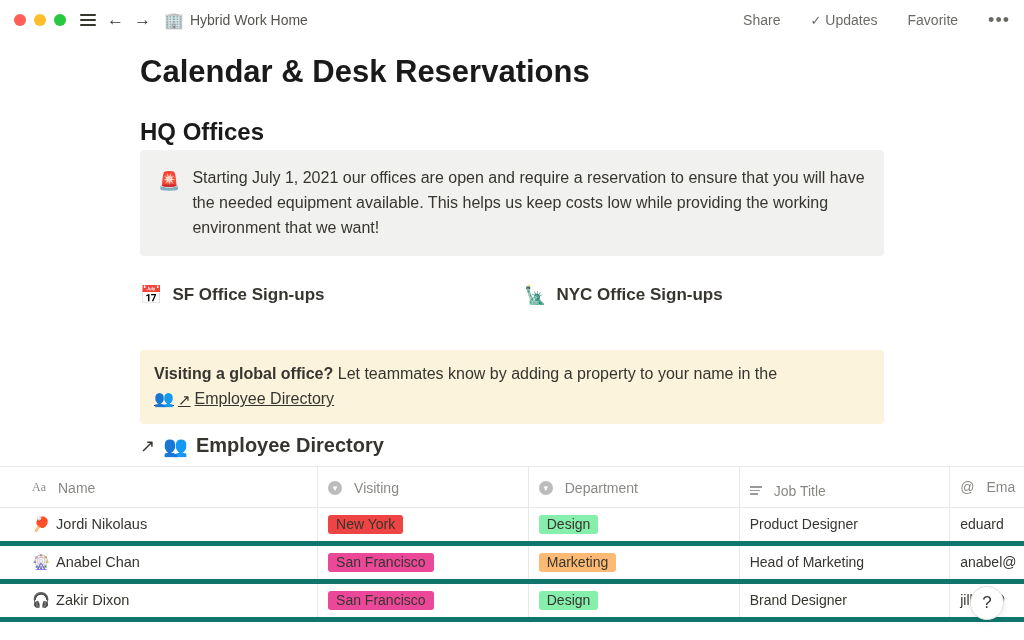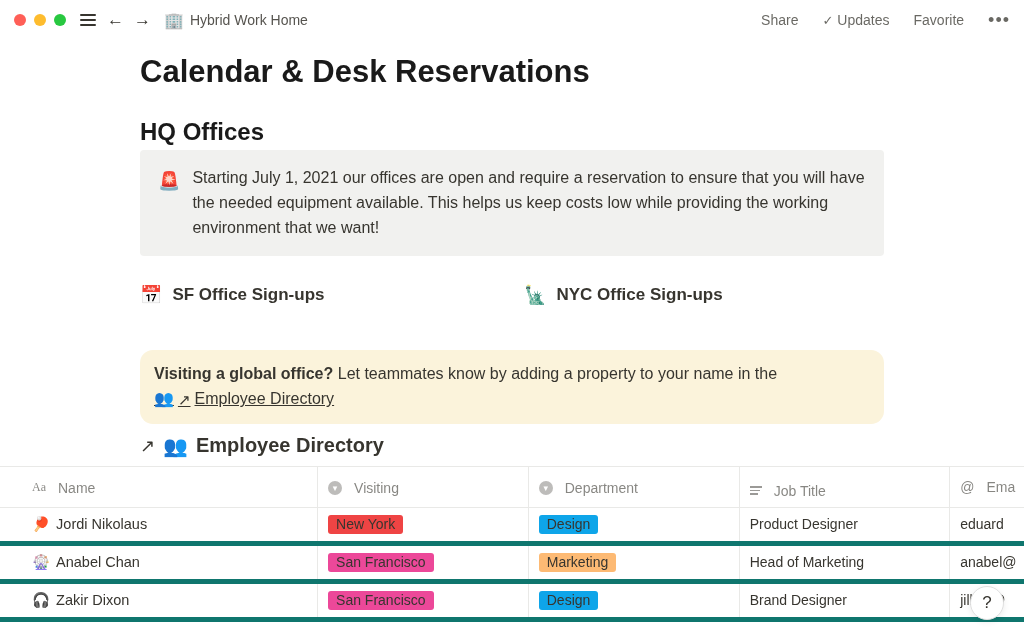--- a/index.html
+++ b/index.html
@@ -24,21 +24,21 @@
     .traffic-lights { display: flex; gap: 8px; margin-right: 4px; }
     .dot { width: 12px; height: 12px; border-radius: 50%; }
     .dot.red { background: #ff5f57; }
     .dot.yellow { background: #febc2e; }
     .dot.green { background: #28c840; }
     .ham { display: flex; flex-direction: column; gap: 3px; cursor: pointer; padding: 2px; }
     .ham span { display: block; width: 16px; height: 2px; background: #37352f; border-radius: 1px; }
     .nav-arrow { font-size: 17px; color: #37352f; cursor: pointer; padding: 0 1px; font-weight: 400;}
     .breadcrumb { display: flex; align-items: center; gap: 6px; margin-left: 4px; cursor: pointer; }
     .breadcrumb-emoji { font-size: 16px; }
-    .topbar-right { display: flex; align-items: center; gap: 24px; }
+    .topbar-right { display: flex; align-items: center; gap: 30px; }
     .top-action { cursor: pointer; display: flex; align-items: center; gap: 4px; font-size: 14px; color: rgba(55,53,47,0.75);}
     .check { font-size: 13px; }
     .more-dots { font-size: 18px; letter-spacing: 1px; line-height: 1; }
     .content { padding: 16px 140px 0 140px; }
     .page-title { font-size: 31px; font-weight: 700; color: #1a1a1a; margin-bottom: 28px; }
     .section-title { font-size: 24px; font-weight: 600; color: #1a1a1a; margin-bottom: 4px; }
     .callout-gray {
       background: #f1f1ef;
       border-radius: 4px;
       padding: 16px 18px;
@@ -48,21 +48,21 @@
       line-height: 1.55;
       color: #37352f;
       margin-bottom: 28px;
     }
     .callout-gray .emoji { font-size: 18px; flex-shrink: 0; margin-top: 2px;}
     .signups { display: flex; gap: 24px; margin-bottom: 44px; }
     .signup { flex: 1; display: flex; align-items: center; gap: 10px; font-size: 17px; font-weight: 600; cursor: pointer; }
     .signup .emoji { font-size: 18px; }
     .callout-yellow {
       background: #fbf3db;
-      border-radius: 13px;
+      border-radius: 4px;
       padding: 12px 14px;
       font-size: 16px;
       line-height: 1.55;
       color: #37352f;
       margin-bottom: 10px;
     }
     .callout-yellow b { font-weight: 600; }
     .inline-link { display: inline-flex; align-items: center; gap: 4px; text-decoration: underline; cursor: pointer; }
     .ne-arrow { transform: rotate(0deg); font-size: 15px; }
     .db-title-row { display: flex; align-items: center; gap: 8px; font-size: 20px; font-weight: 600; margin: 6px 0 0 0; cursor: pointer; }
@@ -94,21 +94,21 @@
     .lines span:first-child{ width:12px;} .lines span:last-child{ width:8px;}
     .at { font-size: 14px; }
     .tag {
       display: inline-block;
       padding: 1px 8px 2px 8px;
       border-radius: 3px;
       font-size: 14px;
     }
     .tag-purple { background: #ef4444; color: #37352f; }
     .tag-orange { background: #ec4899; color: #37352f; }
-    .tag-yellow { background: #0ea5e9; color: #37352f; }
+    .tag-yellow { background: #86efac; color: #37352f; }
     .tag-blue { background: #fdba74; color: #37352f; }
     .row-emoji { margin-right: 6px; }
     .help-btn {
       position: absolute;
       right: 20px;
       bottom: 20px;
       width: 34px;
       height: 34px;
       border: 1px solid #e0e0e0;
       border-radius: 50%;

